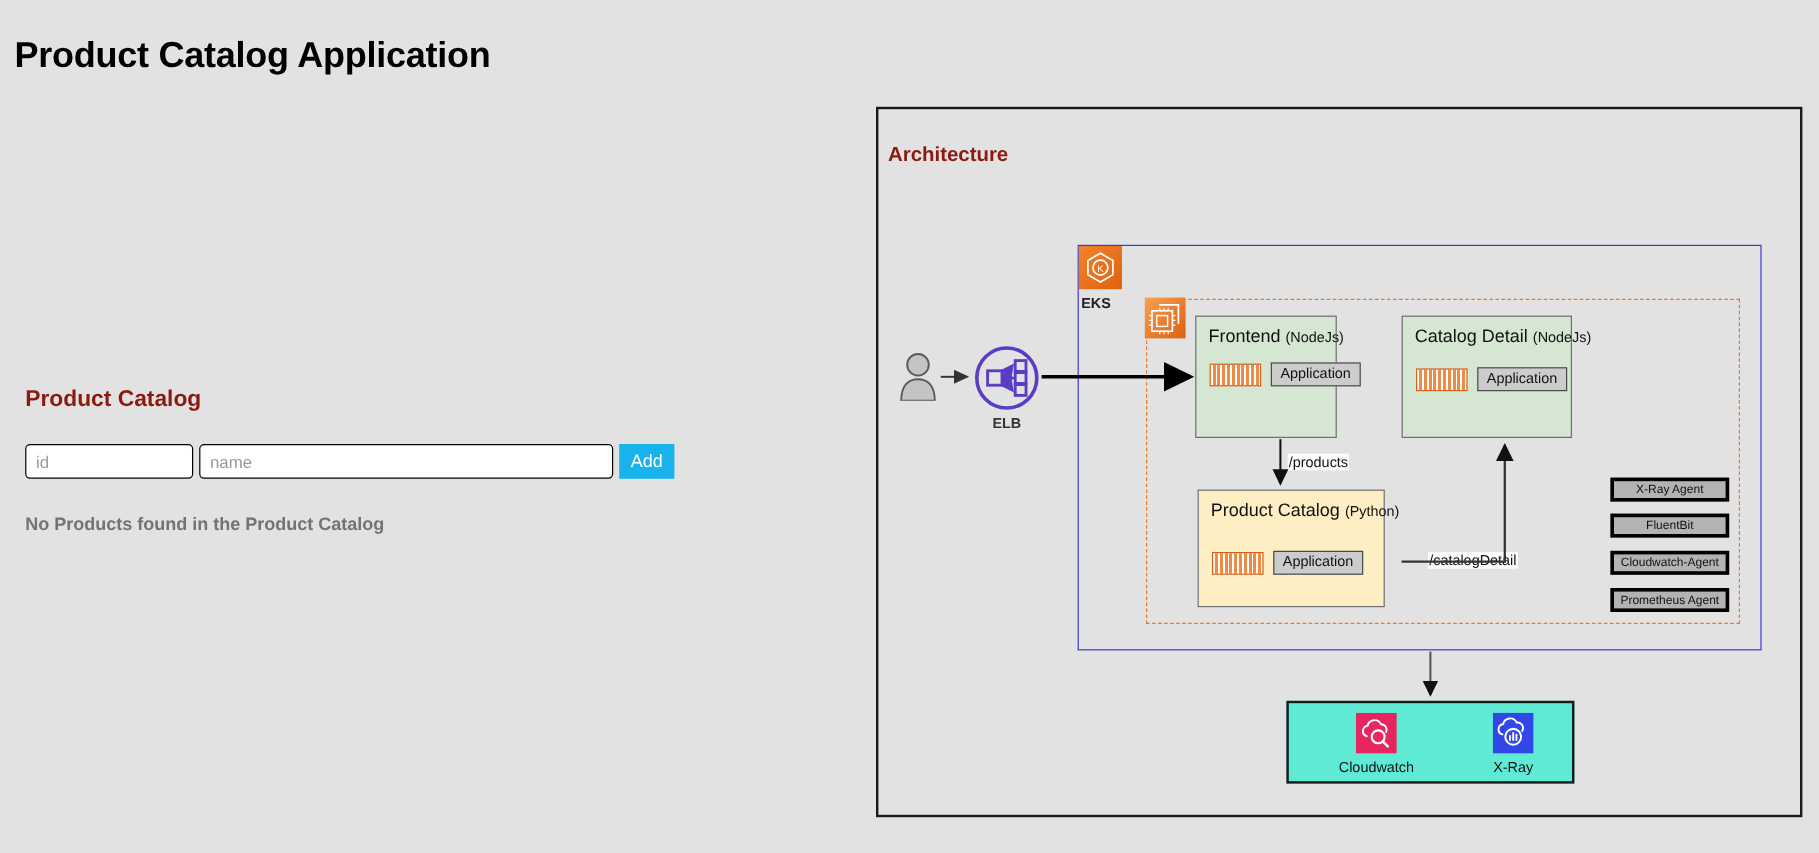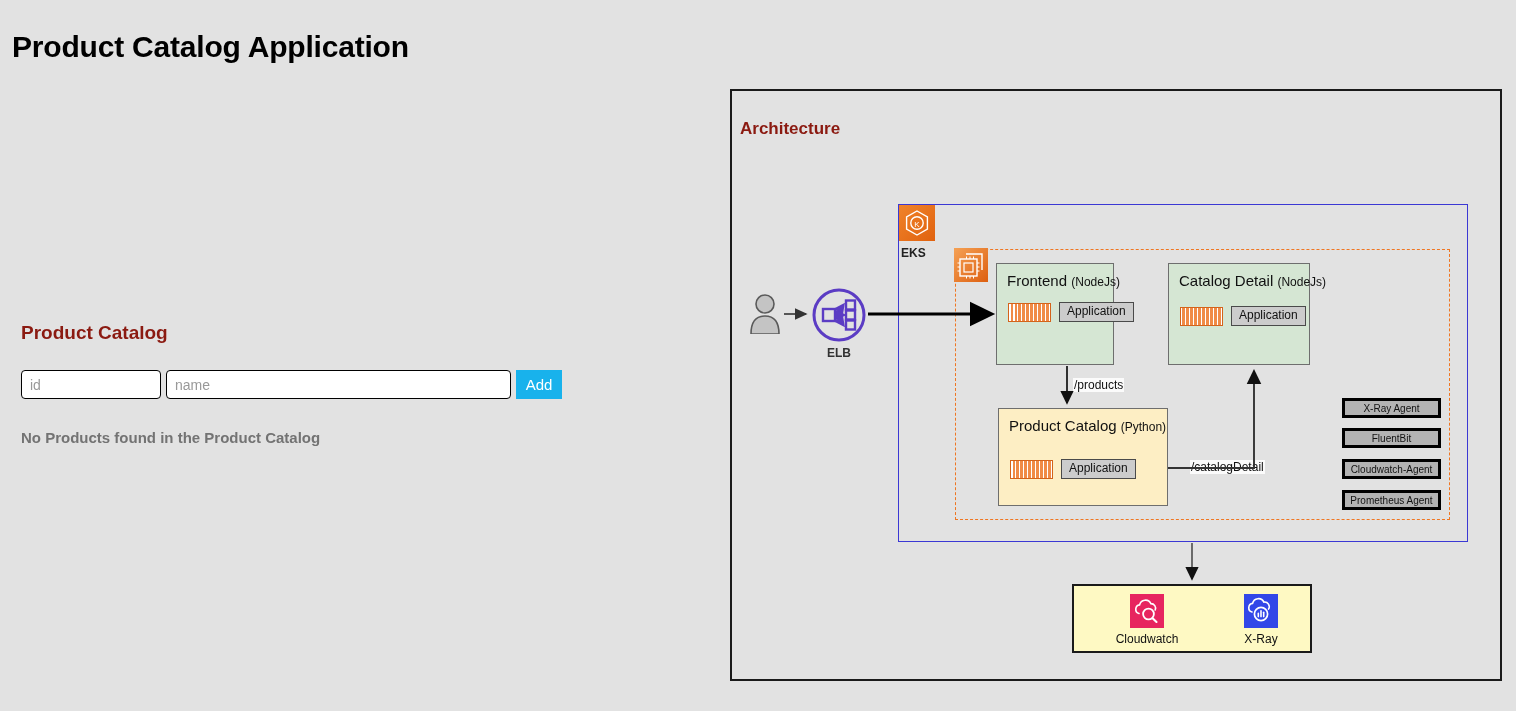--- a/index.html
+++ b/index.html
@@ -213,21 +213,21 @@
     color: #111;
     padding: 2px 7px 3px 7px;
     line-height: 1.1;
     white-space: nowrap;
   }
 
   #box-frontend { left: 996px; top: 263px; width: 118px; height: 102px; }
   #box-frontend .svc-row { top: 38px; }
   #box-catalog-detail { left: 1168px; top: 263px; width: 142px; height: 102px; padding-left: 44px; }
   #box-catalog-detail .svc-row { top: 42px; }
-  #box-product-catalog { left: 998px; top: 408px; width: 170px; height: 98px; }
+  #box-product-catalog { left: 998px; top: 408px; width: 156px; height: 98px; }
   #box-product-catalog .svc-row { top: 50px; }
 
   
   .agent-box {
     position: absolute;
     left: 1342px;
     width: 99px;
     height: 20px;
     box-sizing: border-box;
     background: #b3b3b3;
@@ -245,21 +245,21 @@
 
   
   #monitoring-box {
     position: absolute;
     left: 1072px;
     top: 584px;
     width: 240px;
     height: 69px;
     box-sizing: border-box;
     border: 2px solid #1a1a1a;
-    background: #fef9c3;
+    background: #5eead4;
   }
   .mon-item {
     position: absolute;
     top: 8px;
     width: 80px;
     text-align: center;
   }
   #mon-cloudwatch { left: 33px; }
   #mon-xray { left: 147px; }
   .mon-icon {

